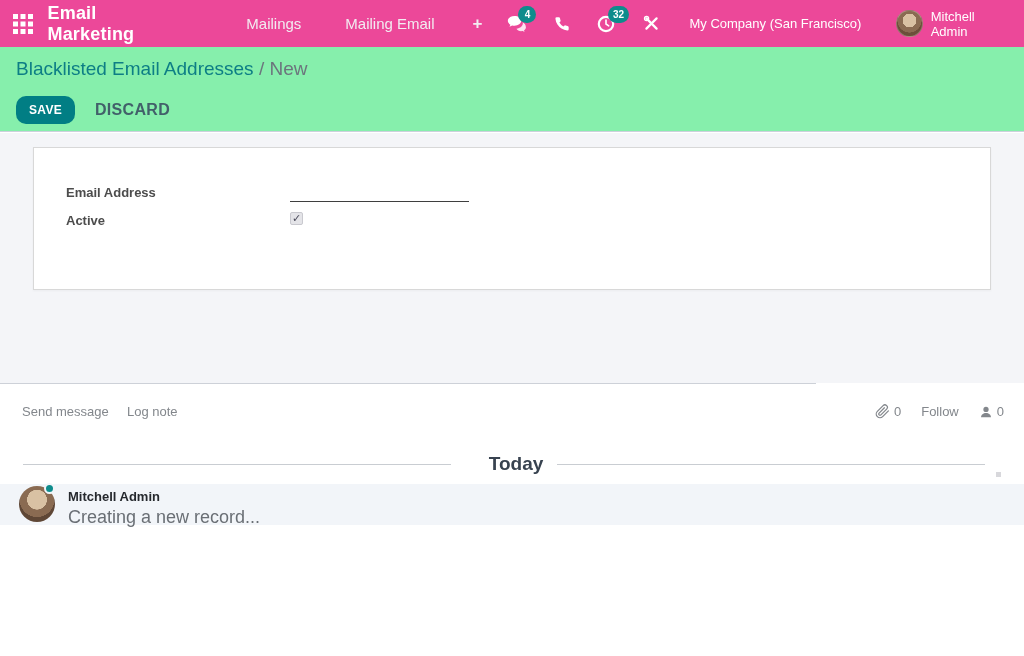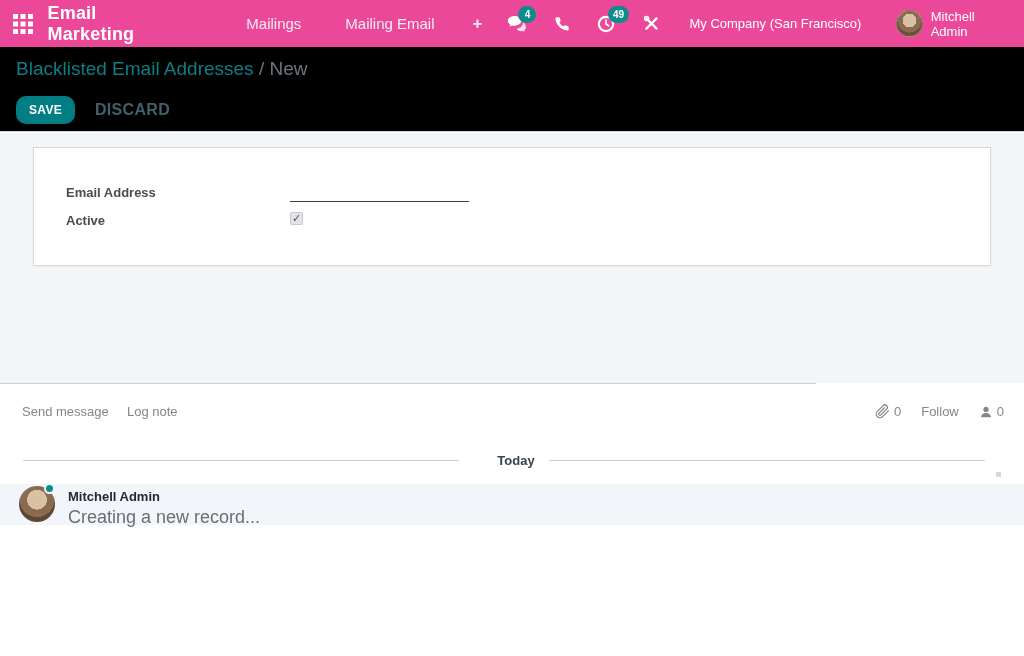--- a/index.html
+++ b/index.html
@@ -15,50 +15,50 @@
   .systray { margin-left:auto; display:flex; align-items:center; padding-right:10px; }
   .tray-icon { position:relative; width:46px; height:47px; display:flex; align-items:center; justify-content:center; cursor:pointer; }
   .tray-icon svg { display:block; }
   .badge { position:absolute; top:6px; left:24px; min-width:18px; height:17px; padding:0 5px; background:#0e8c8c; border-radius:9px; color:#fff; font-size:10px; font-weight:bold; display:flex; align-items:center; justify-content:center; }
   .company { font-size:13px; color:#fff; padding:0 35px 0 16px; cursor:pointer; white-space:nowrap; }
   .user-block { display:flex; align-items:center; gap:8px; cursor:pointer; padding-right:2px; }
   .avatar-sm { width:27px; height:27px; border-radius:50%; background:radial-gradient(circle at 50% 38%, #d9c1a3 0 34%, #8a6b52 35% 60%, #6b4f3a 61% 100%); border:1px solid rgba(255,255,255,.25); }
   .user-name { font-size:13px; color:#fff; font-weight:500; }
 
   
-  .control-panel { position:absolute; left:0; top:47px; width:1024px; height:85px; background:#000000; border-bottom:1px solid #ccd1dc; }
+  .control-panel { position:absolute; left:0; top:47px; width:1024px; height:85px; background:#86efac; border-bottom:1px solid #ccd1dc; }
   .breadcrumb { position:absolute; left:16px; top:11px; font-size:19px; }
   .bc-link { color:#0d7e85; cursor:pointer; }
   .bc-sep { color:#6c757d; }
   .bc-current { color:#6c757d; }
   .btn-row { position:absolute; left:16px; top:47px; display:flex; align-items:center; gap:16px; }
   .btn-save { background:#017e84; color:#fff; border:none; font-family:inherit; font-size:12px; font-weight:bold; letter-spacing:.3px; padding:7px 13px; border-radius:10px; cursor:pointer; }
   .btn-discard { background:none; border:none; font-family:inherit; font-size:16px; font-weight:bold; letter-spacing:.3px; color:#42606a; cursor:pointer; padding:7px 4px; }
 
   
   .sheet-bg { position:absolute; left:0; top:133px; width:1024px; height:250px; background:#f4f5f8; }
-  .sheet-card { position:absolute; left:33px; top:14px; width:958px; height:119px; background:#fff; border:1px solid #d8d8d8; box-shadow:0 1px 2px rgba(0,0,0,.04); }
+  .sheet-card { position:absolute; left:33px; top:14px; width:958px; height:143px; background:#fff; border:1px solid #d8d8d8; box-shadow:0 1px 2px rgba(0,0,0,.04); }
   .fld-label { position:absolute; left:32px; font-size:13px; font-weight:bold; color:#4c4c4c; }
   .fld-label.r1 { top:37px; }
   .fld-label.r2 { top:65px; }
   .fld-input { position:absolute; left:256px; top:28px; width:179px; height:26px; border:none; border-bottom:1px solid #3f3f3f; background:transparent; font-family:inherit; font-size:13px; color:#333; outline:none; }
   .fld-checkbox { position:absolute; left:256px; top:64px; width:13px; height:13px; background:#e4e4e8; border:1px solid #c9c9cf; border-radius:2px; font-size:11px; line-height:11px; color:#4a4a5a; text-align:center; cursor:pointer; }
 
   
   .chatter { position:absolute; left:0; top:383px; width:816px; height:273px; background:#fff; border-top:1px solid #cdd1d8; }
   .chatter-topbar { position:absolute; left:0; top:20px; width:1024px; height:18px; }
   .chat-link { position:absolute; font-size:13px; color:#83878c; cursor:pointer; white-space:nowrap; }
   .chat-link.send { left:22px; }
   .chat-link.log { left:127px; }
   .chatter-right { position:absolute; right:20px; top:0; display:flex; align-items:center; gap:20px; }
   .count-group { display:flex; align-items:center; gap:4px; font-size:13px; color:#83878c; cursor:pointer; }
   .follow-btn { font-size:13px; color:#83878c; cursor:pointer; background:none; border:none; font-family:inherit; padding:0; }
   .date-divider { position:absolute; left:23px; top:69px; width:962px; display:flex; align-items:center; gap:14px; }
   .date-divider .line { flex:1; height:1px; background:#c9cdd2; }
-  .date-label { font-size:13px; font-weight:bold; color:#384350;margin-left:24px; }
+  .date-label { font-size:19px; font-weight:bold; color:#384350;margin-left:24px; }
   .scroll-dot { position:absolute; left:996px; top:88px; width:5px; height:5px; background:#d8d8dc; }
   .message-row { position:absolute; left:0; top:100px; width:1024px; height:41px; background:#f2f5f9; cursor:pointer; }
   .msg-avatar { position:absolute; left:19px; top:2px; width:36px; height:36px; border-radius:50%; background:radial-gradient(circle at 50% 38%, #d9c1a3 0 34%, #8a6b52 35% 60%, #5f4736 61% 100%); }
   .online-dot { position:absolute; left:25px; top:-3px; width:11px; height:11px; border-radius:50%; background:#0e8c8c; border:2px solid #f2f5f9; }
   .msg-author { position:absolute; left:68px; top:5px; font-size:13px; font-weight:bold; color:#26292e; }
   .msg-body { position:absolute; left:68px; top:23px; font-size:18px; color:#6a6f75; }
 
   .muted-stroke { stroke:#83878c; }
 </style>
 </head>
@@ -99,21 +99,21 @@
     <div class="tray-icon">
       <svg width="16" height="16" viewBox="0 0 24 24">
         <path fill="#ffffff" d="M22 16.92v3a2 2 0 0 1-2.18 2 19.79 19.79 0 0 1-8.63-3.07 19.5 19.5 0 0 1-6-6A19.79 19.79 0 0 1 2.12 4.18 2 2 0 0 1 4.11 2h3a2 2 0 0 1 2 1.72c.12.96.36 1.9.7 2.81a2 2 0 0 1-.45 2.11L8.09 9.91a16 16 0 0 0 6 6l1.27-1.27a2 2 0 0 1 2.11-.45c.91.34 1.85.58 2.81.7A2 2 0 0 1 22 16.92z"></path>
       </svg>
     </div>
     <div class="tray-icon">
       <svg width="18" height="18" viewBox="0 0 20 20">
         <circle cx="10" cy="10" r="8" fill="none" stroke="#ffffff" stroke-width="2.4"></circle>
         <path d="M10 5.5V10l3 2" fill="none" stroke="#ffffff" stroke-width="1.8" stroke-linecap="round"></path>
       </svg>
-      <span class="badge">49</span>
+      <span class="badge">32</span>
     </div>
     <div class="tray-icon">
       <svg width="17" height="17" viewBox="0 0 20 20">
         <g stroke="#ffffff" stroke-width="2.6" stroke-linecap="round">
           <path d="M4 4 L16 16"></path>
           <path d="M16 4 L4 16"></path>
         </g>
         <circle cx="4.2" cy="4.2" r="2.4" fill="none" stroke="#ffffff" stroke-width="1.6"></circle>
       </svg>
     </div>

